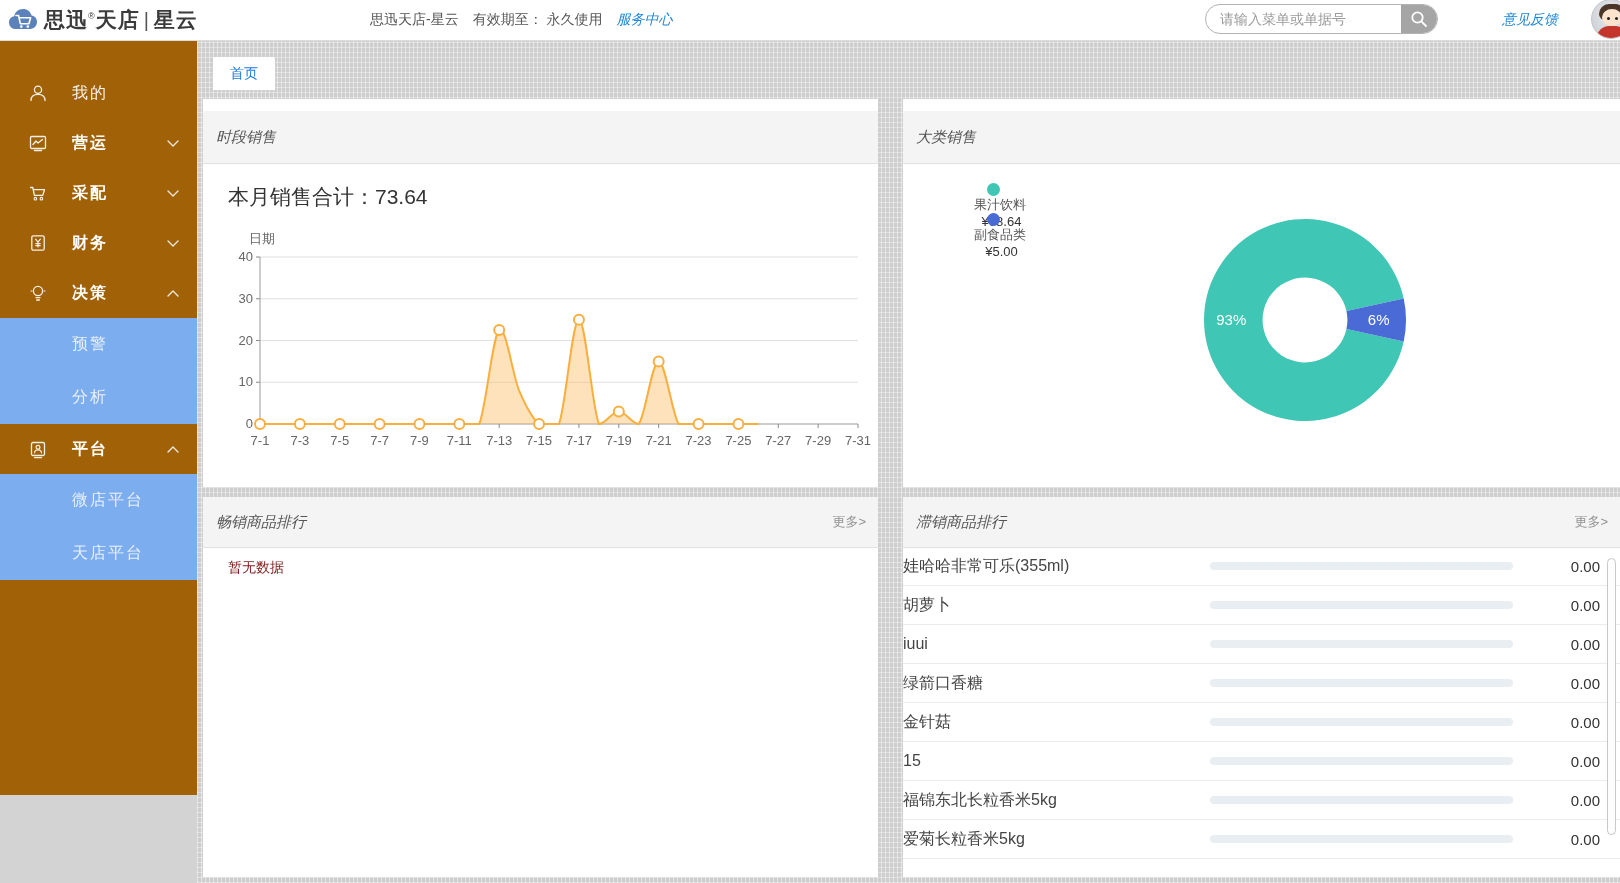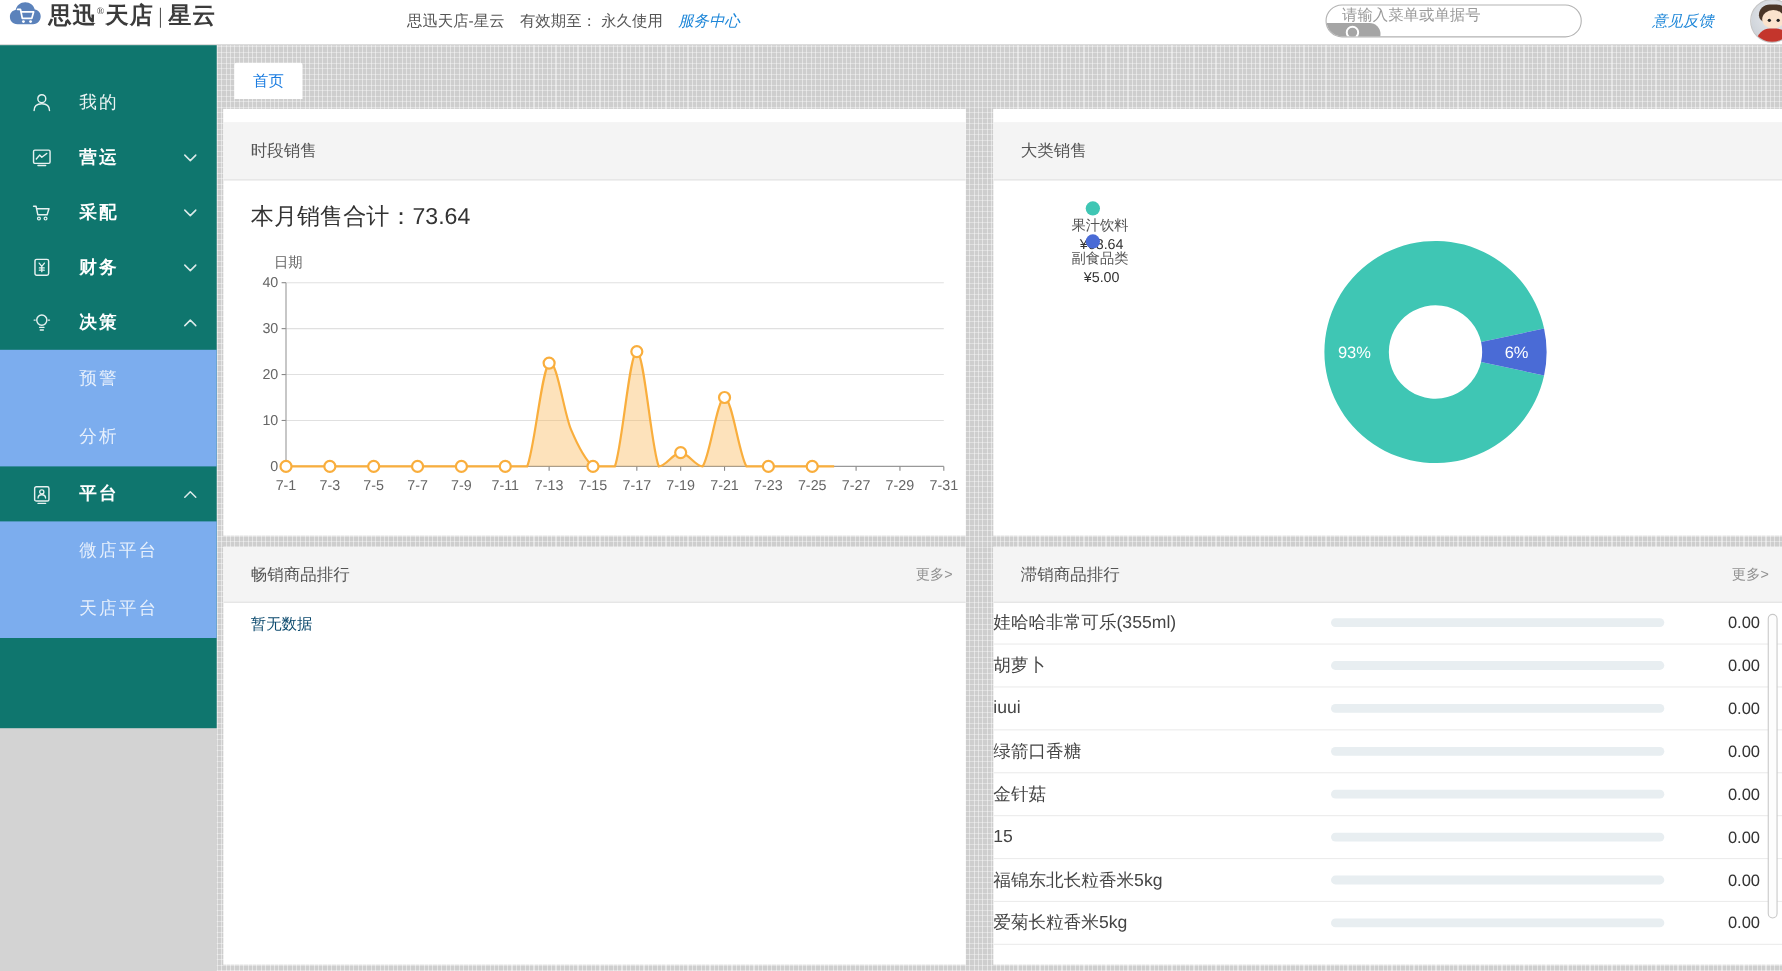--- a/index.html
+++ b/index.html
@@ -6,46 +6,46 @@
   body{
     width:1620px;height:883px;overflow:hidden;position:relative;
     font-family:"Liberation Sans","DejaVu Sans",sans-serif;
     background:#d3d3d3;
   }
   
   .header{
     position:absolute;left:0;top:0;width:1620px;height:40px;background:#fff;
     border-bottom:1px solid #dcdcdc;z-index:30;
   }
-  .brand{position:absolute;left:8px;top:0;height:40px;display:flex;font-family:Liberation Serif, serif;}
+  .brand{position:absolute;left:8px;top:0;height:40px;display:flex;align-items:center;}
   .brand-text{font-size:21px;font-weight:bold;color:#3b3b3b;margin-left:6px;letter-spacing:1px;}
   .brand-text sup{font-size:9px;font-weight:normal;}
   .brand-divider{color:#555;font-weight:normal;margin:0 4px;font-size:20px;}
   .hdr-center{position:absolute;left:370px;top:0;height:40px;display:flex;align-items:center;font-size:14px;color:#555;}
   .hdr-center span{margin-right:14px;white-space:nowrap;}
   .hdr-link{color:#1d86d8;cursor:pointer;text-decoration:none;font-style:italic;}
   .search-wrap{
     position:absolute;right:182px;top:4px;width:233px;height:30px;border:1px solid #b3b3b3;
-    border-radius:17px;background:#fff;display:flex;overflow:hidden;box-sizing:border-box;flex-direction:column;
+    border-radius:17px;background:#fff;display:flex;overflow:hidden;box-sizing:border-box;
   }
   .search-input{flex:1;border:none;outline:none;padding:0 0 0 14px;font-size:14px;color:#333;background:transparent;font-family:inherit;}
   .search-input::placeholder{color:#9a9a9a;}
   .search-btn{width:49px;background:#a5a5a5;border:none;display:flex;align-items:center;justify-content:center;cursor:pointer;border-radius:0 15px 15px 0;}
   .feedback{position:absolute;right:62px;top:0;height:40px;display:flex;align-items:center;font-size:14px;}
   .avatar{
     position:absolute;left:1591px;top:-1px;width:40px;height:40px;border-radius:50%;
     background:radial-gradient(circle at 50% 38%, #e8eaee 0%, #cfd4da 70%, #b8bec6 100%);
     overflow:hidden;border:1px solid #c5c5c5;box-sizing:border-box;
   }
   .avatar .hair{position:absolute;left:7px;top:4px;width:26px;height:16px;border-radius:13px 13px 8px 8px;background:#4a3628;}
   .avatar .face{position:absolute;left:10px;top:9px;width:20px;height:17px;border-radius:50%;background:#fbe3cd;}
   .avatar .eye{position:absolute;top:17px;width:3px;height:3px;border-radius:50%;background:#222;}
   .avatar .shirt{position:absolute;left:5px;top:26px;width:30px;height:16px;border-radius:12px 12px 0 0;background:#c4352c;}
   
-  .sidebar{position:absolute;left:0;top:40px;width:197px;height:622px;background:#0f766e;z-index:20;}
+  .sidebar{position:absolute;left:0;top:40px;width:197px;height:755px;background:#a16207;z-index:20;}
   .side-item{height:50px;display:flex;align-items:center;cursor:pointer;position:relative;}
   .side-item .s-icon{width:20px;height:20px;margin-left:28px;flex:0 0 20px;opacity:.9;}
   .side-item .s-label{margin-left:24px;font-size:16px;color:rgba(255,255,255,.92);letter-spacing:2px;}
   .side-item.bold .s-label{font-weight:bold;color:#fff;}
   .side-item .chev{position:absolute;right:18px;top:50%;margin-top:-4px;opacity:.85;}
   .side-item.first{margin-top:28px;}
   .sub-group{background:#7cadee;}
   .sub-item{height:53px;display:flex;align-items:center;cursor:pointer;}
   .sub-item span{margin-left:72px;font-size:16px;color:rgba(255,255,255,.82);letter-spacing:2px;}
   
@@ -64,30 +64,30 @@
   .card.tl{left:6px;top:59px;width:675px;height:388px;}
   .card.tr{left:706px;top:59px;width:717px;height:388px;}
   .card.bl{left:6px;top:457px;width:675px;height:380px;}
   .card.br{left:706px;top:457px;width:717px;height:380px;}
   .card .topstrip{height:12px;background:#fff;}
   .card .card-head{
     height:52px;background:#f4f4f4;border-bottom:1px solid #e2e2e2;
     display:flex;align-items:center;position:relative;
   }
   .card.bl .card-head,.card.br .card-head{height:50px;}
-  .card-title{margin-left:25px;font-size:15px;color:#555;}
+  .card-title{margin-left:13px;font-size:15px;color:#555;font-style:italic;}
   .more-link{position:absolute;right:12px;top:0;height:100%;display:flex;align-items:center;font-size:13px;color:#919191;cursor:pointer;}
   .summary{position:absolute;left:25px;top:84px;font-size:21px;color:#333;}
   .chart-svg{position:absolute;left:0;top:64px;}
   .legend{position:absolute;left:58px;top:84px;}
   .legend-row{display:flex;align-items:center;height:30px;flex-direction:column;}
   .legend-dot{width:13px;height:13px;border-radius:50%;flex:0 0 13px;}
   .legend-label{margin-left:13px;font-size:13px;color:#555;}
   .legend-value{margin-left:16px;font-size:13px;color:#333;}
-  .empty-text{position:absolute;left:25px;top:62px;font-size:14px;color:#0c4a6e;}
+  .empty-text{position:absolute;left:25px;top:62px;font-size:14px;color:#7f1d1d;}
   .rank-list{position:absolute;left:0;top:50px;width:100%;}
   .rank-row{height:38px;display:flex;align-items:center;position:relative;border-bottom:1px solid #ececec;}
   .rank-name{font-size:16px;color:#444;}
   .rank-bar{position:absolute;left:307px;top:15px;width:303px;height:8px;border-radius:4px;background:#e8eef1;}
   .rank-value{position:absolute;right:20px;font-size:15px;color:#333;}
   .v-scrollbar{
     position:absolute;right:4px;top:61px;width:9px;height:277px;border-radius:5px;
     background:#fdfdfd;border:1px solid #c8c8c8;box-sizing:border-box;
   }
 </style>

